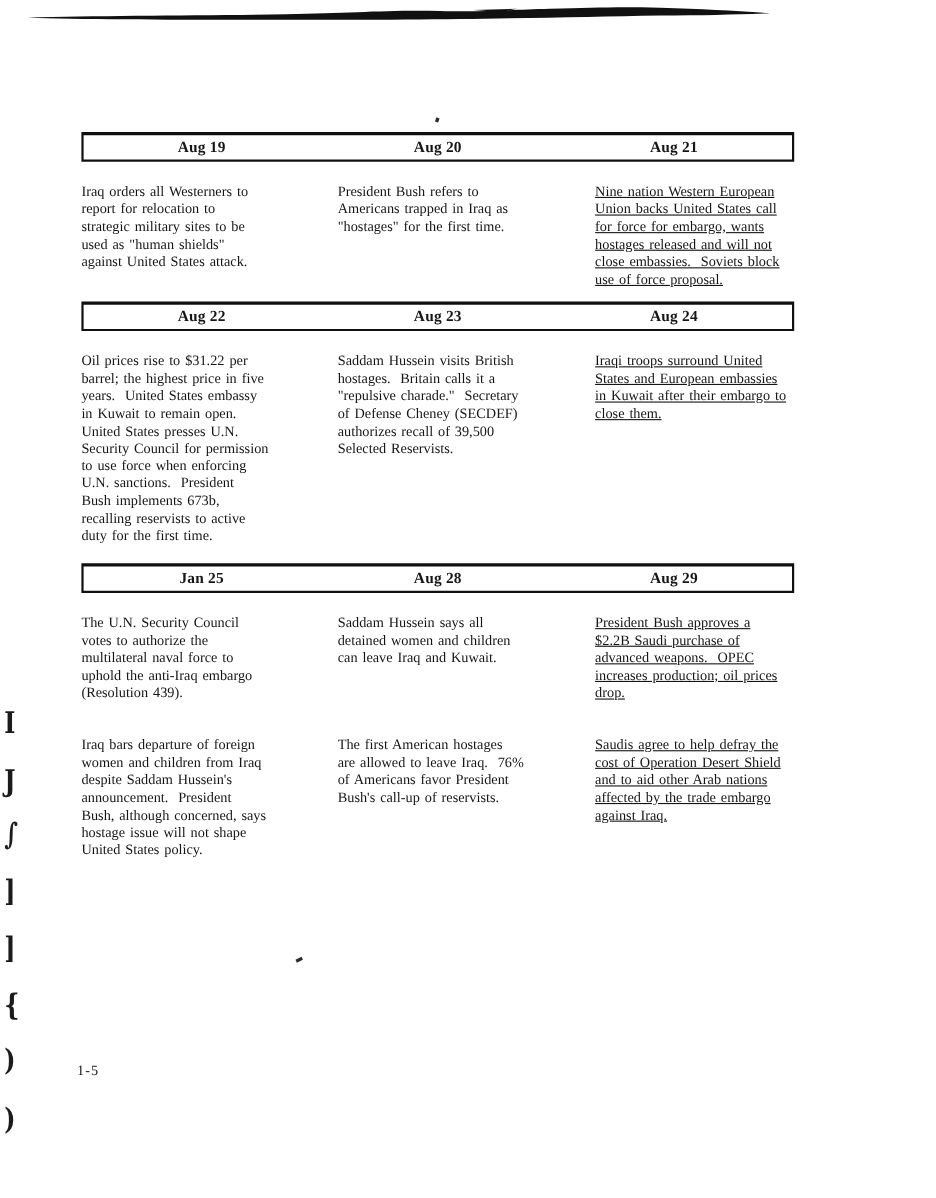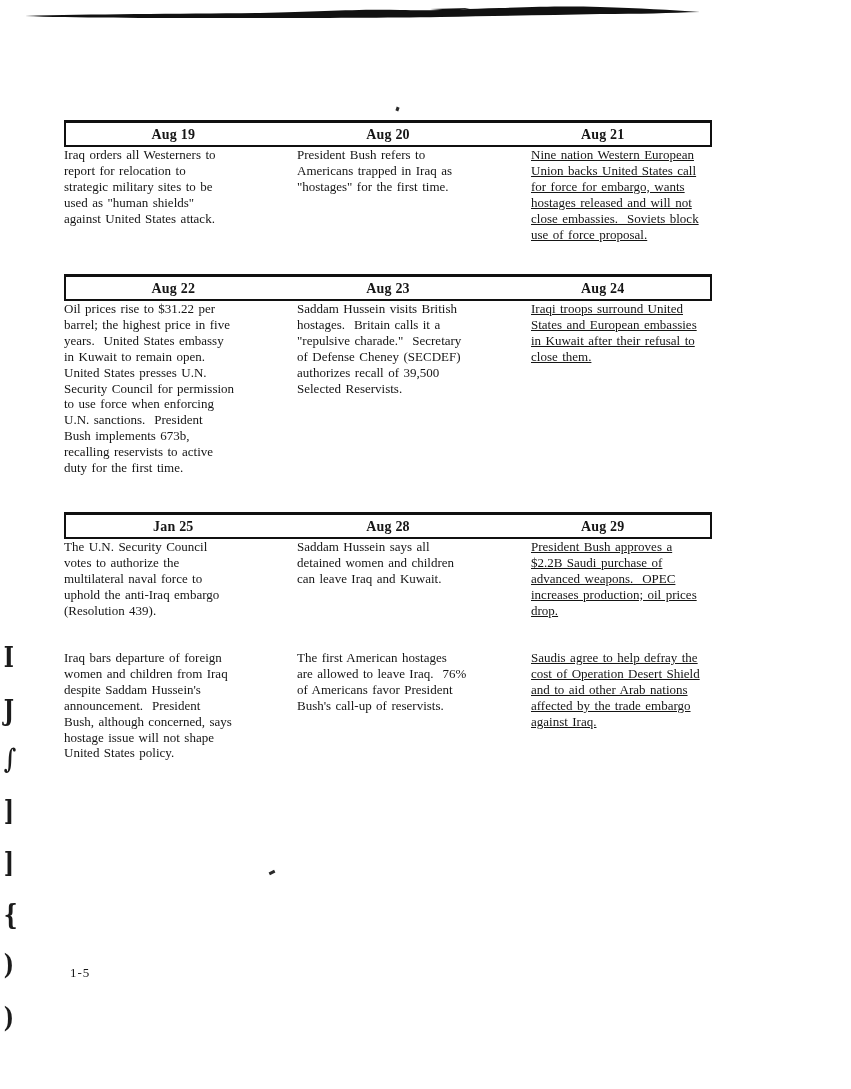--- a/index.html
+++ b/index.html
@@ -6,39 +6,39 @@
   body {
     width: 851px; height: 1089px;
     position: relative;
     background: #ffffff;
     font-family: "Liberation Serif", "DejaVu Serif", serif;
     color: #161616;
     overflow: hidden;
   }
   .scan-streak { position: absolute; left: 0; top: 0; width: 851px; height: 30px; }
 
-  .section { position: absolute; left: 64px; width: 648px; }
+  .section { position: absolute; left: 74px; width: 648px; }
   .hdr-box {
     box-sizing: border-box;
     width: 648px; height: 27px;
     border: 2px solid #101010;
     border-top-width: 3px;
     display: flex;
     align-items: center;
     background: #fff;
   }
   .hdr-cell {
     flex: 1 1 0;
     text-align: center;
     font-weight: bold;
     font-size: 14px;
     letter-spacing: .2px;
     padding-top: 1px;
   }
-  .body-row { position: relative; height: 10px; }
+  .body-row { position: relative; margin-top: 19px; height: 10px; }
   .cell {
     position: absolute; top: 0;
     width: 228px;
     font-size: 13px;
     line-height: 15.9px;
     white-space: pre-wrap;
     word-spacing: 1.2px;
     color: #151515;
   }
   .cell.c0 { left: 0; }
@@ -134,21 +134,21 @@
 recalling reservists to active
 duty for the first time.</div>
     <div class="cell c1">Saddam Hussein visits British
 hostages.  Britain calls it a
 "repulsive charade."  Secretary
 of Defense Cheney (SECDEF)
 authorizes recall of 39,500
 Selected Reservists.</div>
     <div class="cell c2">Iraqi troops surround United
 States and European embassies
-in Kuwait after their refusal to
+in Kuwait after their embargo to
 close them.</div>
   </div>
 </section>
 
 <section class="section" style="top:512px">
   <div class="hdr-box">
     <div class="hdr-cell">Jan 25</div>
     <div class="hdr-cell">Aug 28</div>
     <div class="hdr-cell">Aug 29</div>
   </div>

